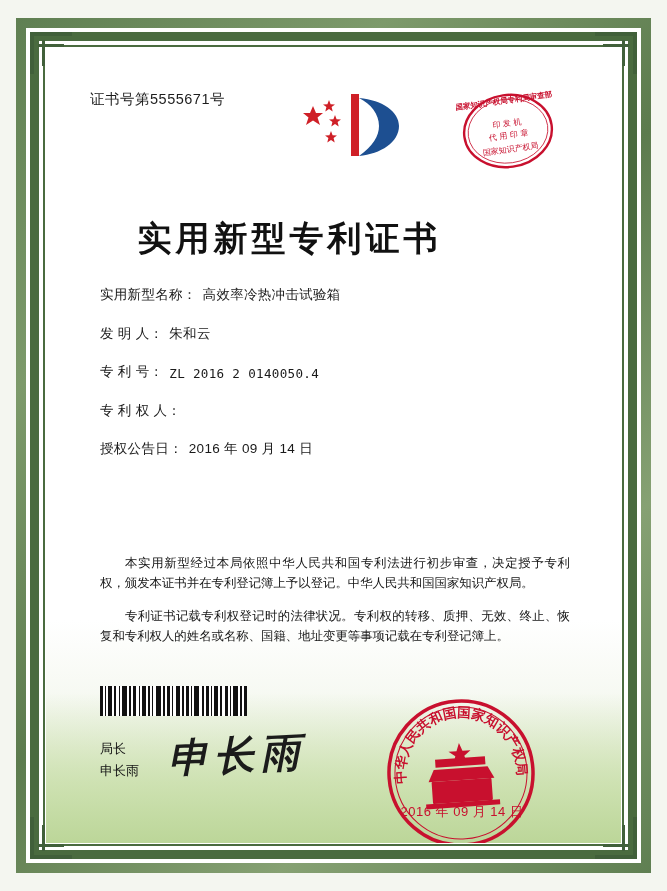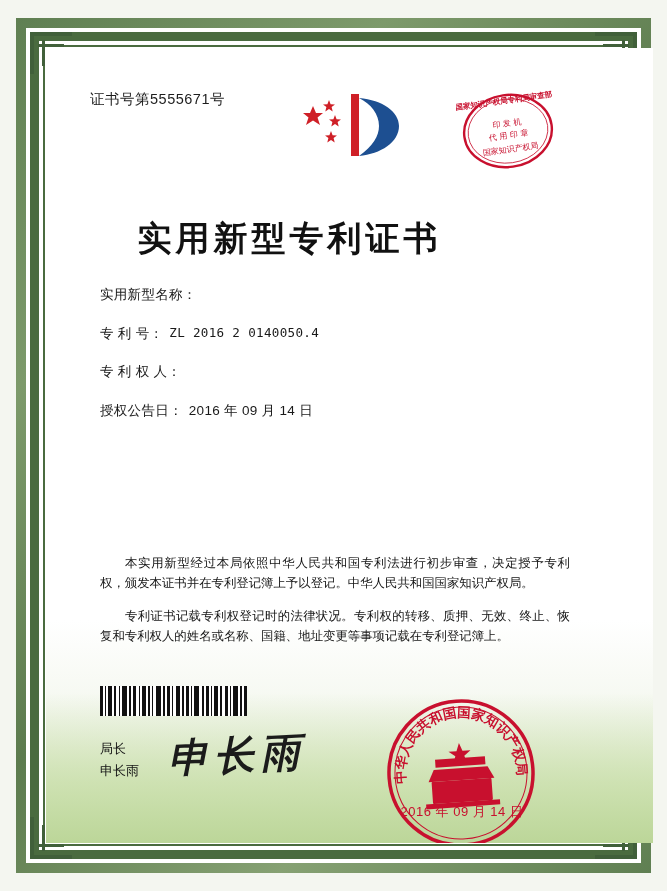--- a/index.html
+++ b/index.html
@@ -87,21 +87,20 @@
   .c-br i.v2 { right:12px; bottom:8px; width:3px; height:26px; }
 
   
   .sheet {
     position: absolute;
     left: 46px; top: 48px;
     width: 575px; height: 795px;
     background: #ffffff;
     background: linear-gradient(to bottom, #ffffff 0%, #ffffff 72%, #f2f6ec 86%, #dfeacd 100%);
     overflow: hidden;
-    padding-left: 32px;
   }
   .sheet-bottom-wash {
     position: absolute;
     left: 0; bottom: 0; width: 100%; height: 150px;
     background: linear-gradient(to bottom, rgba(214,231,190,0) 0%, rgba(201,223,170,0.85) 60%, rgba(186,213,150,0.95) 100%);
     pointer-events: none;
   }
 
   
   .cert-no {
@@ -141,21 +140,21 @@
   }
 
   
   .fields {
     position: absolute;
     left: 54px; top: 238px;
     width: 470px;
   }
   .field-row {
     display: flex;
-    align-items: flex-start;
+    align-items: flex-end;
     margin-bottom: 20.5px;
     font-size: 13.5px;
     color: #1a1a1a;
   }
   .field-label {
     white-space: nowrap;
     letter-spacing: 0.3px;
   }
   .field-value {
     margin-left: 6px;
@@ -311,20 +310,25 @@
           </g>
         </g>
       </svg>
     </div>
 
     <div class="main-title">实用新型专利证书</div>
 
     <div class="fields">
       <div class="field-row">
         <span class="field-label">实用新型名称：</span>
+        <span class="field-value">高效率冷热冲击试验箱</span>
+      </div>
+      <div class="field-row">
+        <span class="field-label">发 明 人：</span>
+        <span class="field-value">朱和云</span>
       </div>
       <div class="field-row">
         <span class="field-label">专 利 号：</span>
         <span class="field-value mono">ZL 2016 2 0140050.4</span>
       </div>
       <div class="field-row">
         <span class="field-label">专 利 权 人：</span>
       </div>
       <div class="field-row">
         <span class="field-label">授权公告日：</span>

